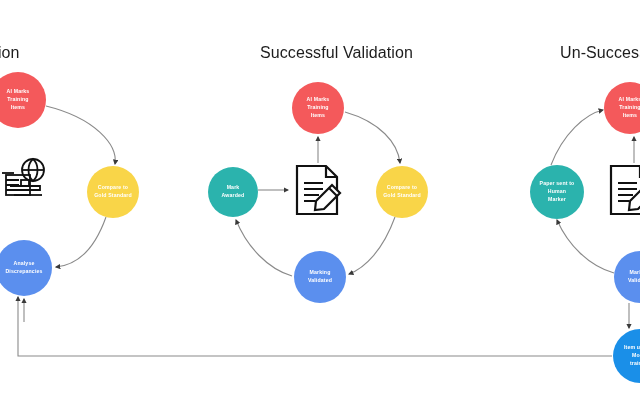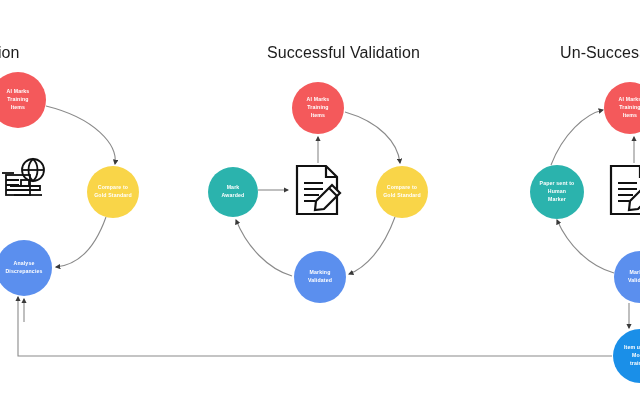--- a/index.html
+++ b/index.html
@@ -62,21 +62,21 @@
     <path d="M 551 165 C 563 134 585 114 603 110"></path>
     <path d="M 614 273 C 589 266 568 245 557 220"></path>
     <path d="M 634 163 L 634 137"></path>
     <path d="M 629 303 L 629 328"></path>
 
     <path d="M 612 356 L 18 356 L 18 297"></path>
   </g>
 </svg>
 
 <div class="section-title" style="left:-30px;top:44px;">bration</div>
-<div class="section-title" style="left:267px;top:44px;">Successful Validation</div>
+<div class="section-title" style="left:260px;top:44px;">Successful Validation</div>
 <div class="section-title" style="left:560px;top:44px;">Un-Successful</div>
 
 <div class="node" style="left:-10px;top:72px;width:56px;height:56px;background:#f4595b;">
   <div>
     <span>AI Marks</span>
     <span>Training</span>
     <span>Items</span>
   </div>
 </div>
 

